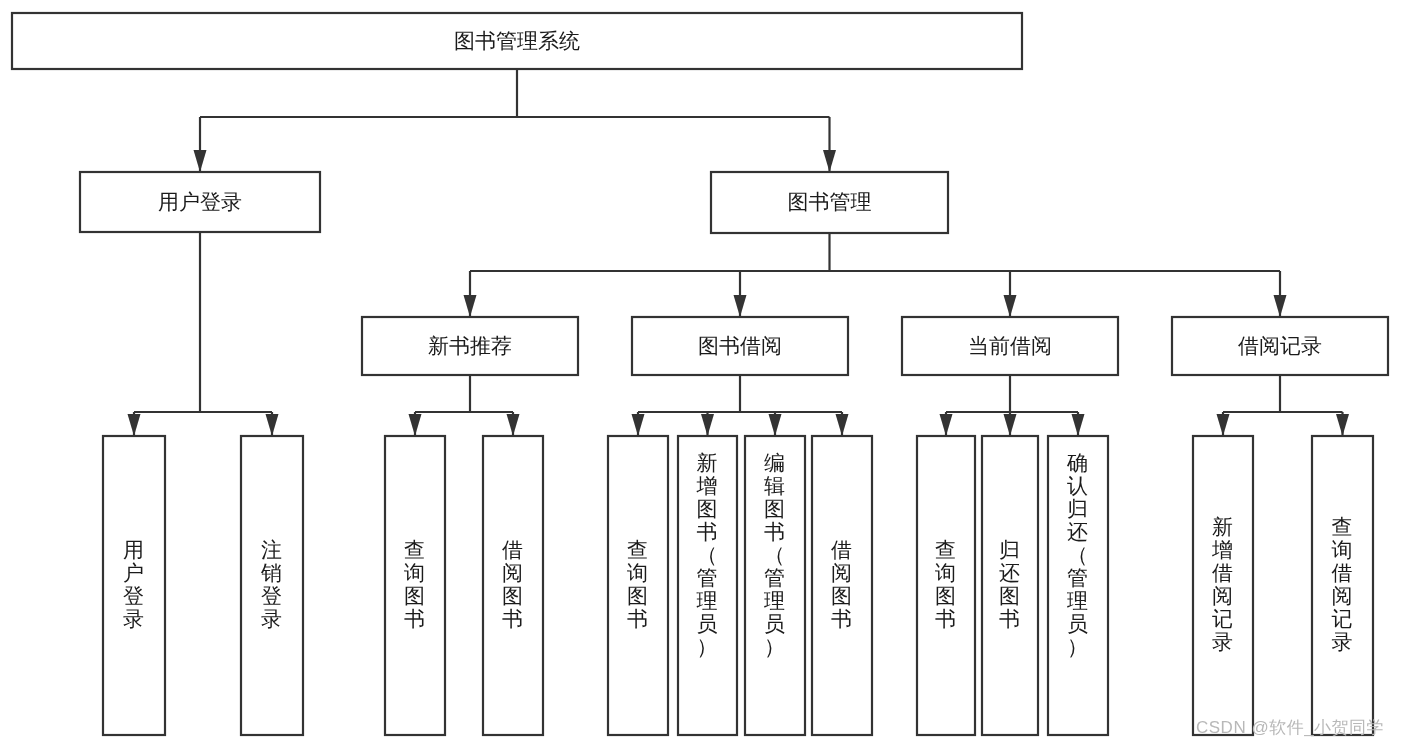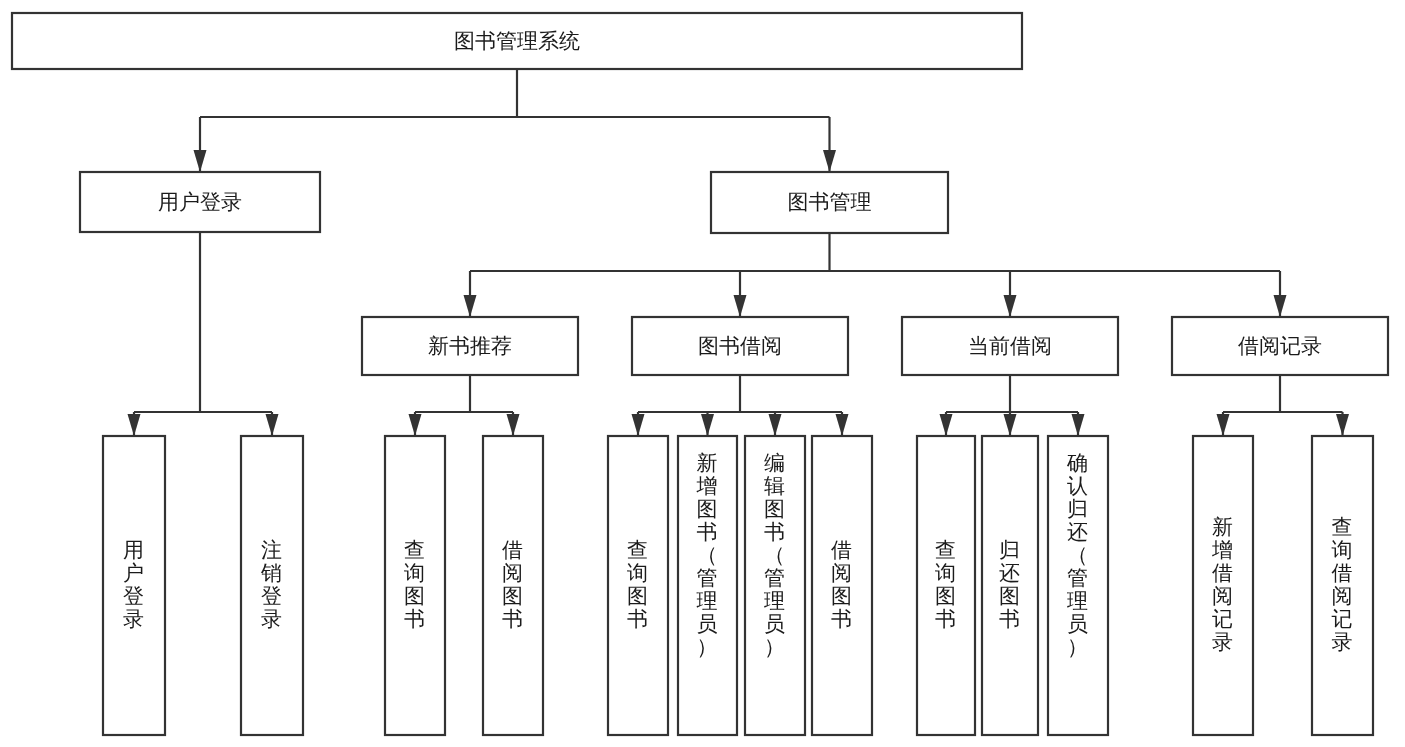--- a/index.html
+++ b/index.html
@@ -176,13 +176,14 @@
         <g>
           <rect x="1193" y="436" width="60" height="299" class="node-box"></rect>
           <text x="1223" y="0" class="node-label vertical"><tspan x="1223" y="528">新</tspan><tspan x="1223" y="551">增</tspan><tspan x="1223" y="574">借</tspan><tspan x="1223" y="597">阅</tspan><tspan x="1223" y="620">记</tspan><tspan x="1223" y="643">录</tspan></text>
         </g>
         <g>
           <rect x="1312" y="436" width="61" height="299" class="node-box"></rect>
           <text x="1342.5" y="0" class="node-label vertical"><tspan x="1342.5" y="528">查</tspan><tspan x="1342.5" y="551">询</tspan><tspan x="1342.5" y="574">借</tspan><tspan x="1342.5" y="597">阅</tspan><tspan x="1342.5" y="620">记</tspan><tspan x="1342.5" y="643">录</tspan></text>
         </g>
       </g>
   </svg>
+  <div class="watermark">CSDN @软件_小贺同学</div>
 </div>
 
 </body></html>

